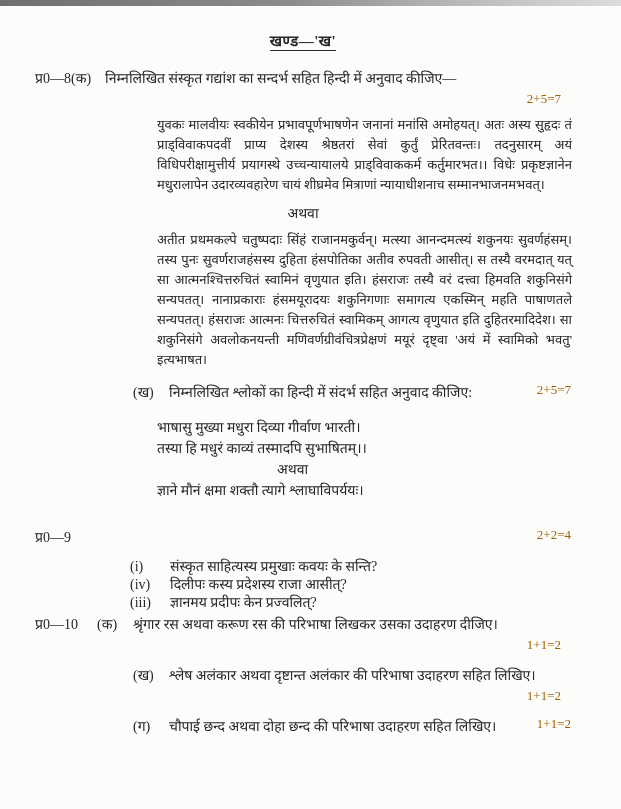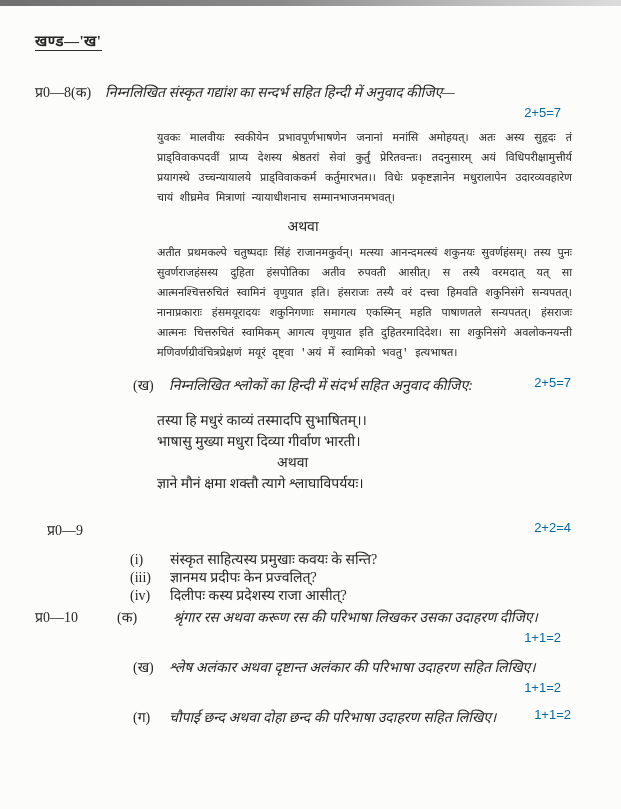--- a/index.html
+++ b/index.html
@@ -11,52 +11,51 @@
     font-family:"Liberation Serif","DejaVu Serif",serif;
     color:#262626;
     font-size:14px;
     box-sizing:border-box;
   }
   .scan-edge{
     position:absolute;top:0;left:0;width:100%;height:6px;
     background:linear-gradient(to right,#6f6f6f 0%,#8a8a8a 45%,#c2c2c2 80%,#dcdcdc 100%);
   }
   .content{padding:26px 50px 0 35px;}
-  .section-header{text-align:left;margin-top:4px;}
+  .section-header{text-align:center;margin-top:4px;}
   .section-title{
     font-weight:bold;font-size:15px;letter-spacing:.5px;
     border-bottom:1.5px solid #2b2b2b;padding-bottom:1px;
   }
-  .q-row{display:flex;align-items:flex-start;margin-top:32px;}
+  .q-row{display:flex;align-items:flex-start;margin-top:18px;}
   .q-num{flex:0 0 70px;white-space:nowrap;}
   .q-num.q10num{flex:0 0 62px;}
   .part-label{flex:0 0 36px;white-space:nowrap;}
-  .q-prompt{flex:1;font-style:italic;}
+  .q-prompt{flex:1;}
   .wide-spacing{word-spacing:6px;}
   .marks{
-    font-family:Liberation Sans, sans-serif;
-    font-size:13px;color:#0369a1;white-space:nowrap;
+    font-family:Liberation Serif, serif;
+    font-size:13px;color:#a16207;white-space:nowrap;
   }
   .marks-inline{margin-left:auto;padding-left:10px;}
   .marks-line{text-align:right;padding-right:10px;margin-top:4px;}
   .passage{
     margin-left:122px;width:415px;
     text-align:justify;
-    font-size:11px;line-height:20px;
+    font-size:13px;line-height:20px;
     margin-top:8px;
-    font-family:Liberation Mono, monospace;
   }
   .or-divider{text-align:center;margin:8px 0 2px 0;}
   .part-row{margin-left:98px;margin-top:12px;display:flex;align-items:flex-start;}
   .shloka-block{margin-left:122px;margin-top:16px;line-height:21px;}
   .shloka-or{margin-left:120px;}
   .sub-items{margin-left:95px;margin-top:12px;line-height:18px;}
   .sub-item{display:flex;align-items:flex-start;}
   .sub-item .item-label{flex:0 0 40px;}
-  .q9-row{margin-top:26px;margin-left:12px;}
+  .q9-row{margin-top:26px;}
   .tight{margin-top:12px;}
 </style>
 </head>
 <body>
 
 <div class="page">
   <div class="scan-edge"></div>
 
   <div class="content">
 
@@ -76,47 +75,47 @@
 
     <div class="passage">अतीत प्रथमकल्पे चतुष्पदाः सिंहं राजानमकुर्वन्। मत्स्या आनन्दमत्स्यं शकुनयः सुवर्णहंसम्। तस्य पुनः सुवर्णराजहंसस्य दुहिता हंसपोतिका अतीव रुपवती आसीत्। स तस्यै वरमदात् यत् सा आत्मनश्चित्तरुचितं स्वामिनं वृणुयात इति। हंसराजः तस्यै वरं दत्त्वा हिमवति शकुनिसंगे सन्यपतत्। नानाप्रकाराः हंसमयूरादयः शकुनिगणाः समागत्य एकस्मिन् महति पाषाणतले सन्यपतत्। हंसराजः आत्मनः चित्तरुचितं स्वामिकम् आगत्य वृणुयात इति दुहितरमादिदेश। सा शकुनिसंगे अवलोकनयन्ती मणिवर्णग्रीवंचित्रप्रेक्षणं मयूरं दृष्ट्वा 'अयं में स्वामिको भवतु' इत्यभाषत।</div>
 
     <div class="part-row">
       <span class="part-label">(ख)</span>
       <span class="q-prompt">निम्नलिखित श्लोकों का हिन्दी में संदर्भ सहित अनुवाद कीजिए:</span>
       <span class="marks marks-inline">2+5=7</span>
     </div>
 
     <div class="shloka-block">
+      <div>भाषासु मुख्या मधुरा दिव्या गीर्वाण भारती।</div>
       <div>तस्या हि मधुरं काव्यं तस्मादपि सुभाषितम्।।</div>
-      <div>भाषासु मुख्या मधुरा दिव्या गीर्वाण भारती।</div>
       <div class="shloka-or">अथवा</div>
       <div>ज्ञाने मौनं क्षमा शक्तौ त्यागे श्लाघाविपर्ययः।</div>
     </div>
 
     <div class="q-row q9-row">
       <span class="q-num">प्र0—9</span>
       <span class="marks marks-inline">2+2=4</span>
     </div>
 
     <div class="sub-items">
       <div class="sub-item">
         <span class="item-label">(i)</span>
         <span>संस्कृत साहित्यस्य प्रमुखाः कवयः के सन्ति?</span>
       </div>
       <div class="sub-item">
+        <span class="item-label">(iv)</span>
+        <span>दिलीपः कस्य प्रदेशस्य राजा आसीत्?</span>
+      </div>
+      <div class="sub-item">
         <span class="item-label">(iii)</span>
         <span>ज्ञानमय प्रदीपः केन प्रज्वलित्?</span>
       </div>
-      <div class="sub-item">
-        <span class="item-label">(iv)</span>
-        <span>दिलीपः कस्य प्रदेशस्य राजा आसीत्?</span>
-      </div>
     </div>
 
-    <div class="q-row" style="margin-top:2px;gap:20px;">
+    <div class="q-row" style="margin-top:2px;">
       <span class="q-num q10num">प्र0—10</span>
       <span class="part-label">(क)</span>
       <span class="q-prompt">श्रृंगार रस अथवा करूण रस की परिभाषा लिखकर उसका उदाहरण दीजिए।</span>
     </div>
     <div class="marks-line marks">1+1=2</div>
 
     <div class="part-row tight">
       <span class="part-label">(ख)</span>
       <span class="q-prompt">श्लेष अलंकार अथवा दृष्टान्त अलंकार की परिभाषा उदाहरण सहित लिखिए।</span>
     </div>

